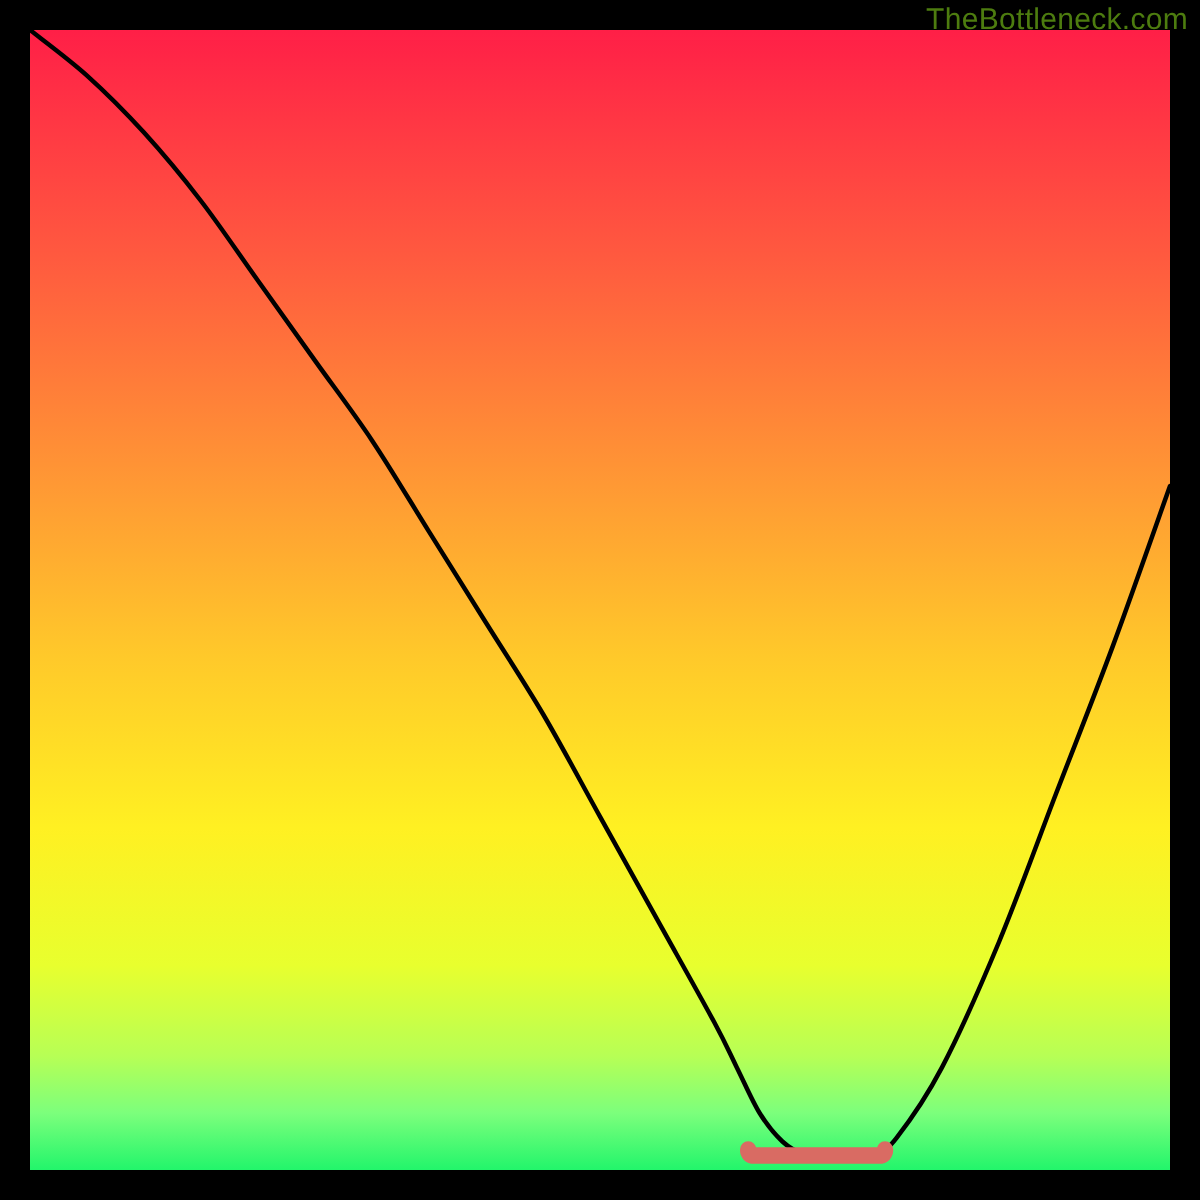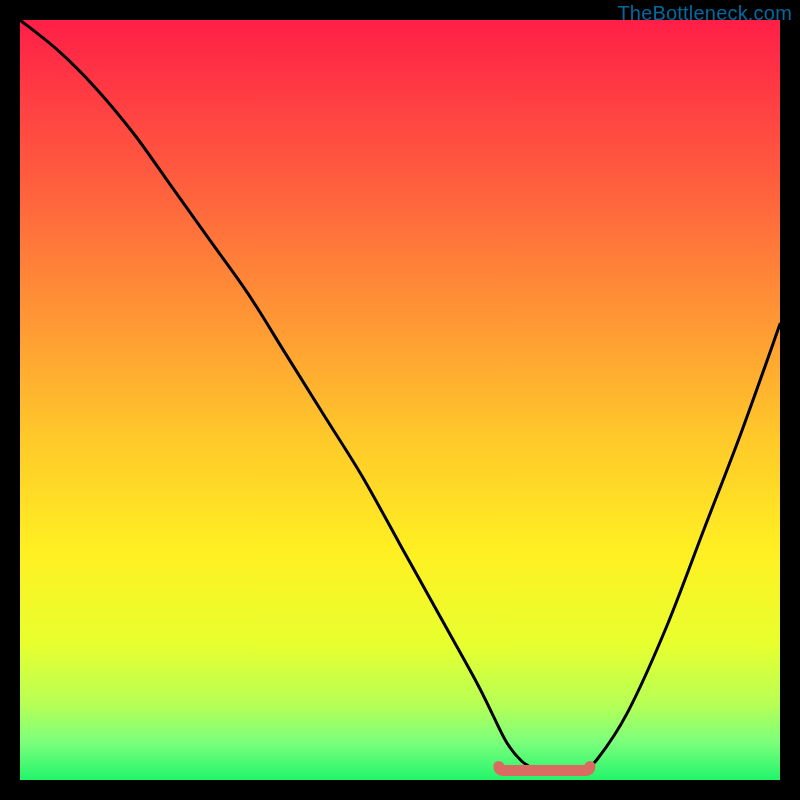--- a/index.html
+++ b/index.html
@@ -32,21 +32,21 @@
   }
   .curve-svg {
     position: absolute;
     left: 0; top: 0;
     width: 100%; height: 100%;
   }
   .watermark {
     position: absolute;
     top: 2px;
     right: 8px;
-    color: #0369a1;
+    color: #4d7c0f;
     font-size: 20px;
     font-weight: 500;
     letter-spacing: 0.2px;
   }
 </style>
 </head>
 <body>
 
 <div class="frame">
   <div class="plot">

